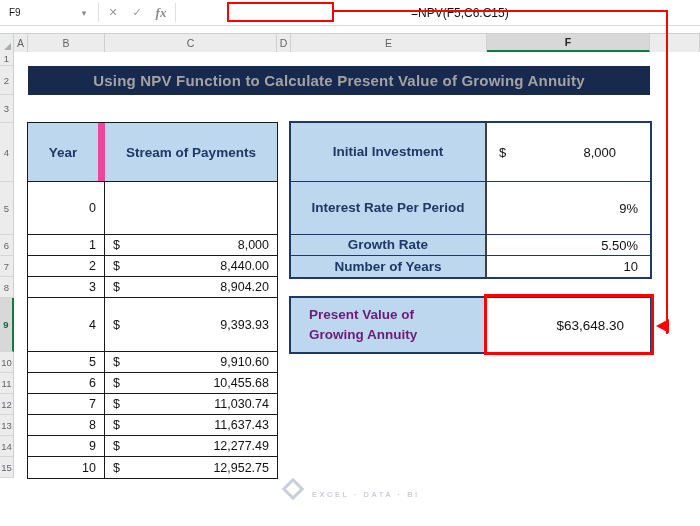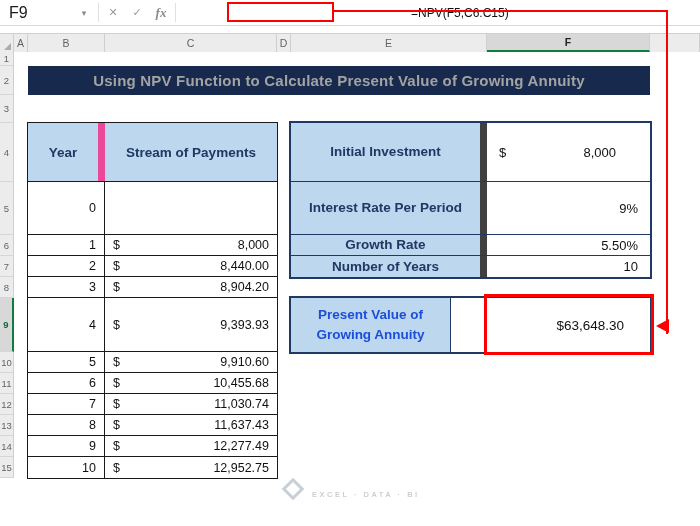--- a/index.html
+++ b/index.html
@@ -3,21 +3,21 @@
 <meta charset="utf-8">
 <style>
   * { margin:0; padding:0; box-sizing:border-box; }
   html,body { background:#fff; }
   body { font-family:"Liberation Sans", sans-serif; }
   .screen { position:relative; width:700px; height:526px; background:#ffffff; overflow:hidden; }
 
   
   .formula-bar { position:absolute; left:0; top:0; width:700px; height:26px; background:#ffffff;
                  border-bottom:1px solid #d8d8d8; display:flex; align-items:stretch; }
-  .name-box { width:72px; display:flex; align-items:center; padding-left:9px; font-size:16px; color:#1a1a1a; cursor:pointer; }
+  .name-box { width:72px; display:flex; align-items:center; padding-left:9px; font-size:10px; color:#1a1a1a; cursor:pointer; }
   .nb-caret { width:24px; display:flex; align-items:center; justify-content:center; font-size:9px; color:#8a8a8a; cursor:pointer; }
   .fb-sep { width:1px; background:#e0e0e0; margin:3px 2px; }
   .fb-icons { display:flex; align-items:center; }
   .fb-ic { width:24px; text-align:center; font-size:11px; color:#9a9a9a; cursor:pointer; }
   .fb-ic.fx { font-family:"Liberation Serif", serif; font-style:italic; font-weight:bold; font-size:13px; color:#8b8b8b; }
   .fb-input { flex:1; position:relative; }
   .formula-text { position:absolute; left:233px; top:50%; transform:translateY(-50%); font-size:12px; color:#111; white-space:nowrap; }
 
   
   .col-headers { position:absolute; left:0; top:33px; width:700px; height:19px; background:#ececec; border-top:1px solid #d0d0d0; border-bottom:1px solid #c9c9c9; }
@@ -46,28 +46,28 @@
   .lt-pay { flex:1; display:flex; align-items:center; justify-content:space-between; padding:0 8px; font-size:12.5px; color:#111; cursor:cell; }
   .lt-head { background:#BDD7EE; }
   .lt-head .hd { color:#1F3864; font-weight:bold; font-size:13.5px; display:flex; align-items:center; justify-content:center; cursor:cell; }
   .lt-head .hd.year { width:77px; border-right:7px solid #ec4899; }
   .lt-head .hd.pay { flex:1; }
 
   
   .right-table { position:absolute; left:289px; top:121px; width:363px; height:158px; border:2px solid #1F3864; background:#fff; overflow:hidden; z-index:2; }
   .rt-row { display:flex; border-bottom:1px solid #1F3864; }
   .rt-row:last-child { border-bottom:none; }
-  .rt-label { width:196px; background:#BDD7EE; border-right:7px solid #404040; display:flex; align-items:center; justify-content:center;
+  .rt-label { width:196px; background:#BDD7EE; border-right:2px solid #404040; display:flex; align-items:center; justify-content:center;
               text-align:center; color:#1F3864; font-weight:bold; font-size:13.5px; padding:0 4px; line-height:1.45; cursor:cell; }
   .rt-value { flex:1; display:flex; align-items:center; justify-content:space-between; padding:0 12px; font-size:13px; color:#111; background:#fff; cursor:cell; }
 
   
   .result-block { position:absolute; left:289px; top:296px; width:363px; height:58px; border:2px solid #1F3864; background:#fff; display:flex; z-index:2; }
-  .res-label { width:160px; background:#BDD7EE; border-right:1px solid #1F3864; display:flex; align-items:center; justify-content:center;
-               text-align:center; color:#1d4ed8; font-weight:bold; font-size:13.5px; padding:0 18px; line-height:1.5; cursor:cell; }
+  .res-label { width:196px; background:#BDD7EE; border-right:1px solid #1F3864; display:flex; align-items:center; justify-content:center;
+               color:#701a75; font-weight:bold; font-size:13.5px; padding:0 18px; line-height:1.5; cursor:cell; }
   .res-value { flex:1; display:flex; align-items:center; justify-content:flex-end; padding-right:26px; font-size:13.5px; color:#111; cursor:cell; }
 
   
   .red { position:absolute; z-index:60; pointer-events:none; }
   .red-box-formula { left:227px; top:2px; width:107px; height:20px; border:2px solid #FF0000; }
   .red-hline { left:333px; top:10px; width:335px; height:2px; background:#FF0000; }
   .red-vline { left:666px; top:10px; width:2px; height:324px; background:#FF0000; }
   .red-arrow { left:656px; top:319px; width:0; height:0; border-top:7px solid transparent; border-bottom:7px solid transparent; border-right:13px solid #FF0000; }
   .red-box-result { left:484px; top:294px; width:170px; height:61px; border:3px solid #FF0000; }
 

